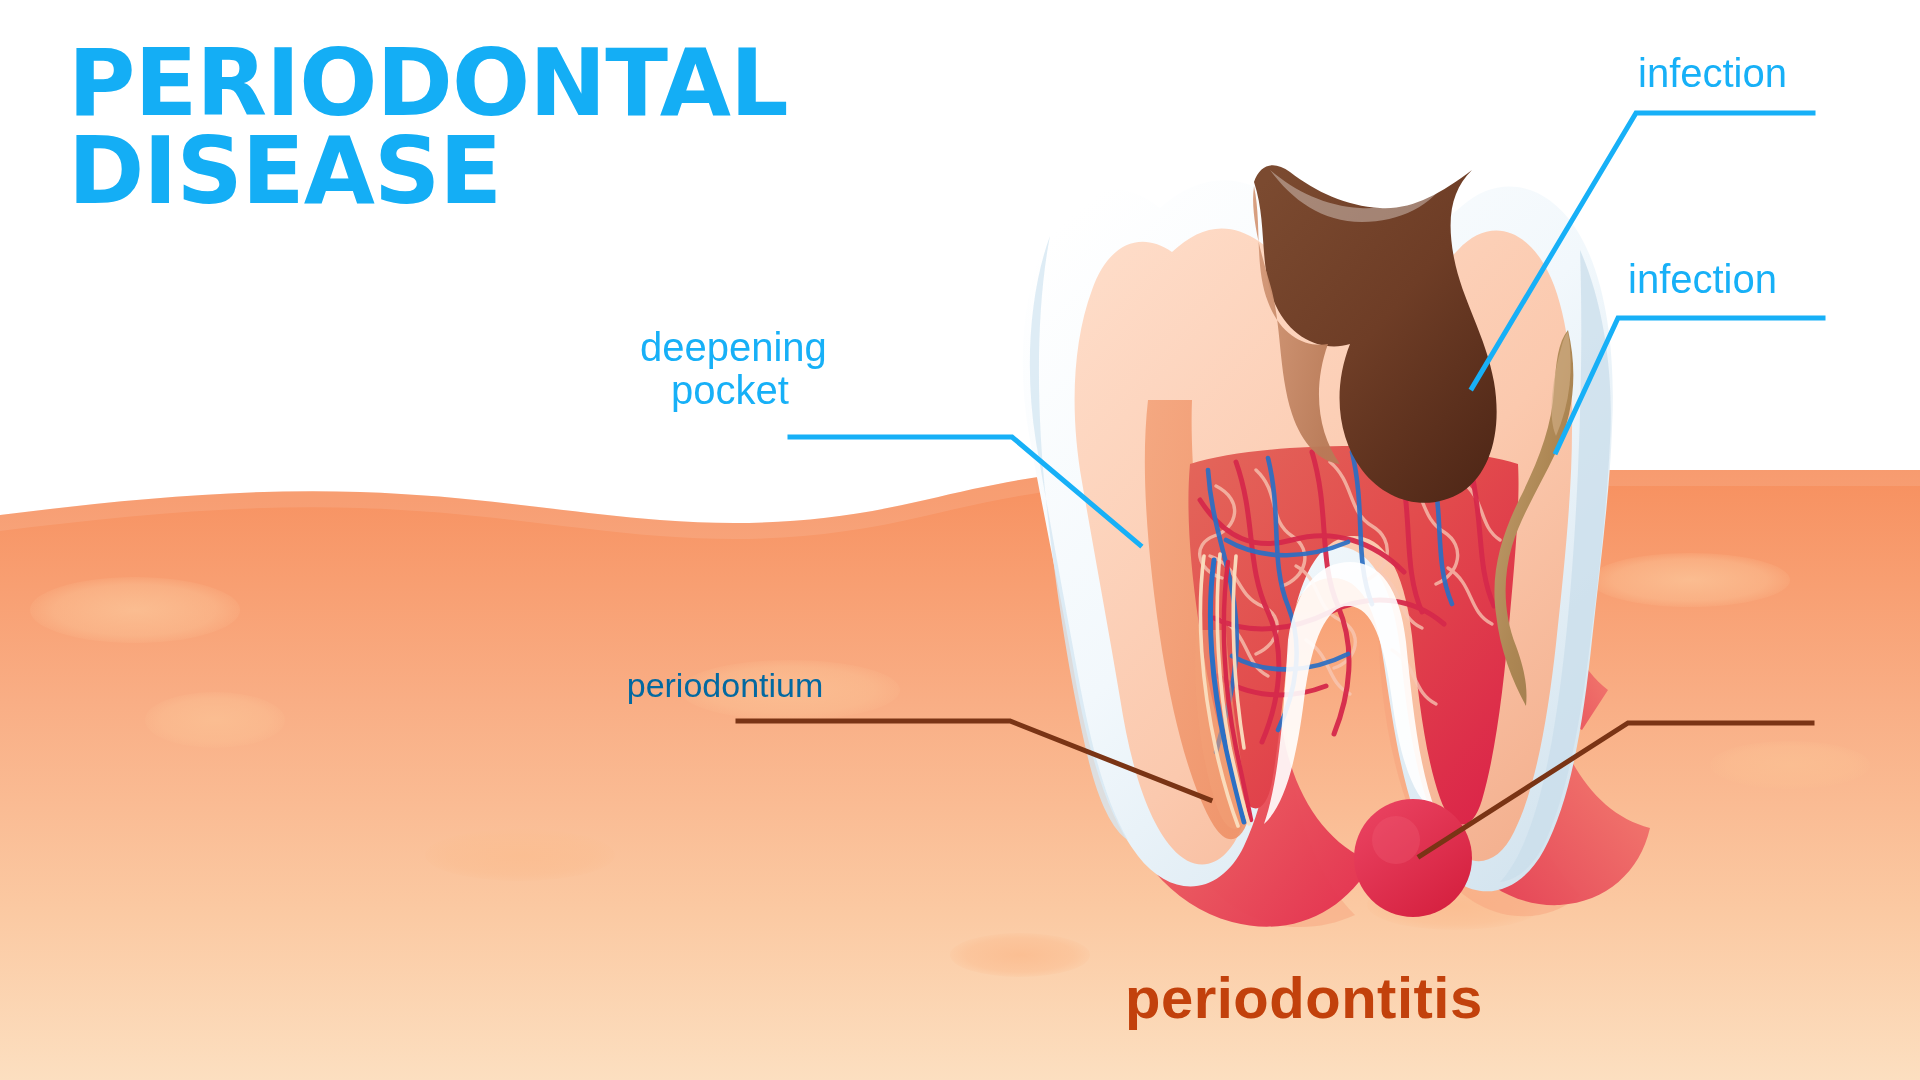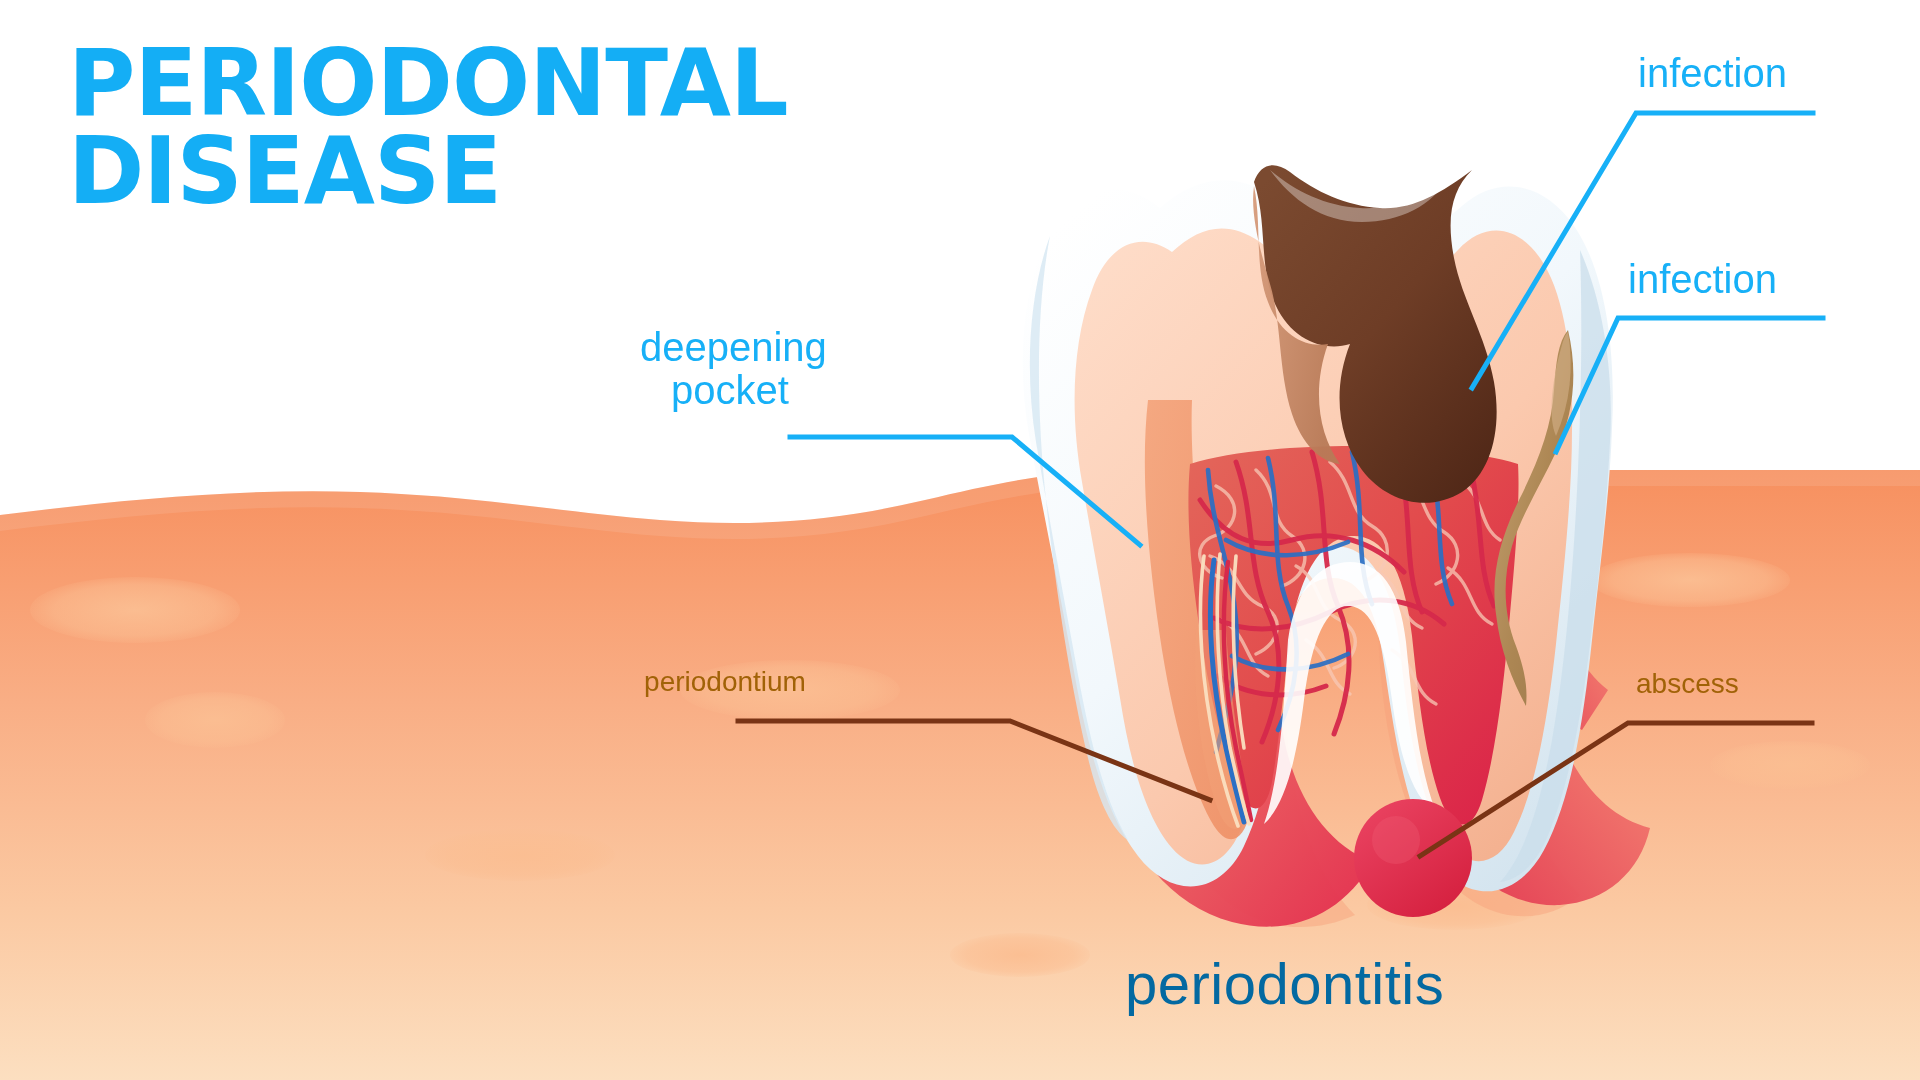--- a/index.html
+++ b/index.html
@@ -23,27 +23,28 @@
     white-space:pre-line;
     font-family:"DejaVu Sans", sans-serif;
   }
 
   .lbl {
     position:absolute;
     white-space:pre-line;
     font-weight:400;
   }
   .lbl-blue { color:#17B0F7; font-size:40px; line-height:1.08; }
-  .lbl-brown { color:#a16207; font-size:28px; }
+  .lbl-brown { color:#0369a1; font-size:34px; }
   .caption {
     position:absolute;
-    color:#0369a1;
+    color:#c2410c;
     font-size:58px;
-    font-weight:400;
+    font-weight:700;
     letter-spacing:0.5px;
+    margin-top:14px;
   }
   .r { text-align:center; }
 </style>
 </head>
 <body>
 
 <div id="stage">
 
   <svg id="art" viewBox="0 0 1920 1080" preserveAspectRatio="none">
     <defs>
@@ -390,17 +391,16 @@
 
   <div class="lbl lbl-blue r" style="left:640px; top:326px; width:180px;">deepening
 pocket</div>
 
   <div class="lbl lbl-blue" style="left:1638px; top:52px; width:200px;">infection</div>
 
   <div class="lbl lbl-blue" style="left:1628px; top:258px; width:240px;">infection</div>
 
   <div class="lbl lbl-brown r" style="left:600px; top:666px; width:250px;">periodontium</div>
 
-  <div class="lbl lbl-brown" style="left:1636px; top:668px; width:200px;">abscess</div>
 
   <div class="caption" style="left:1125px; top:950px;">periodontitis</div>
 
 </div>
 
 </body></html>

